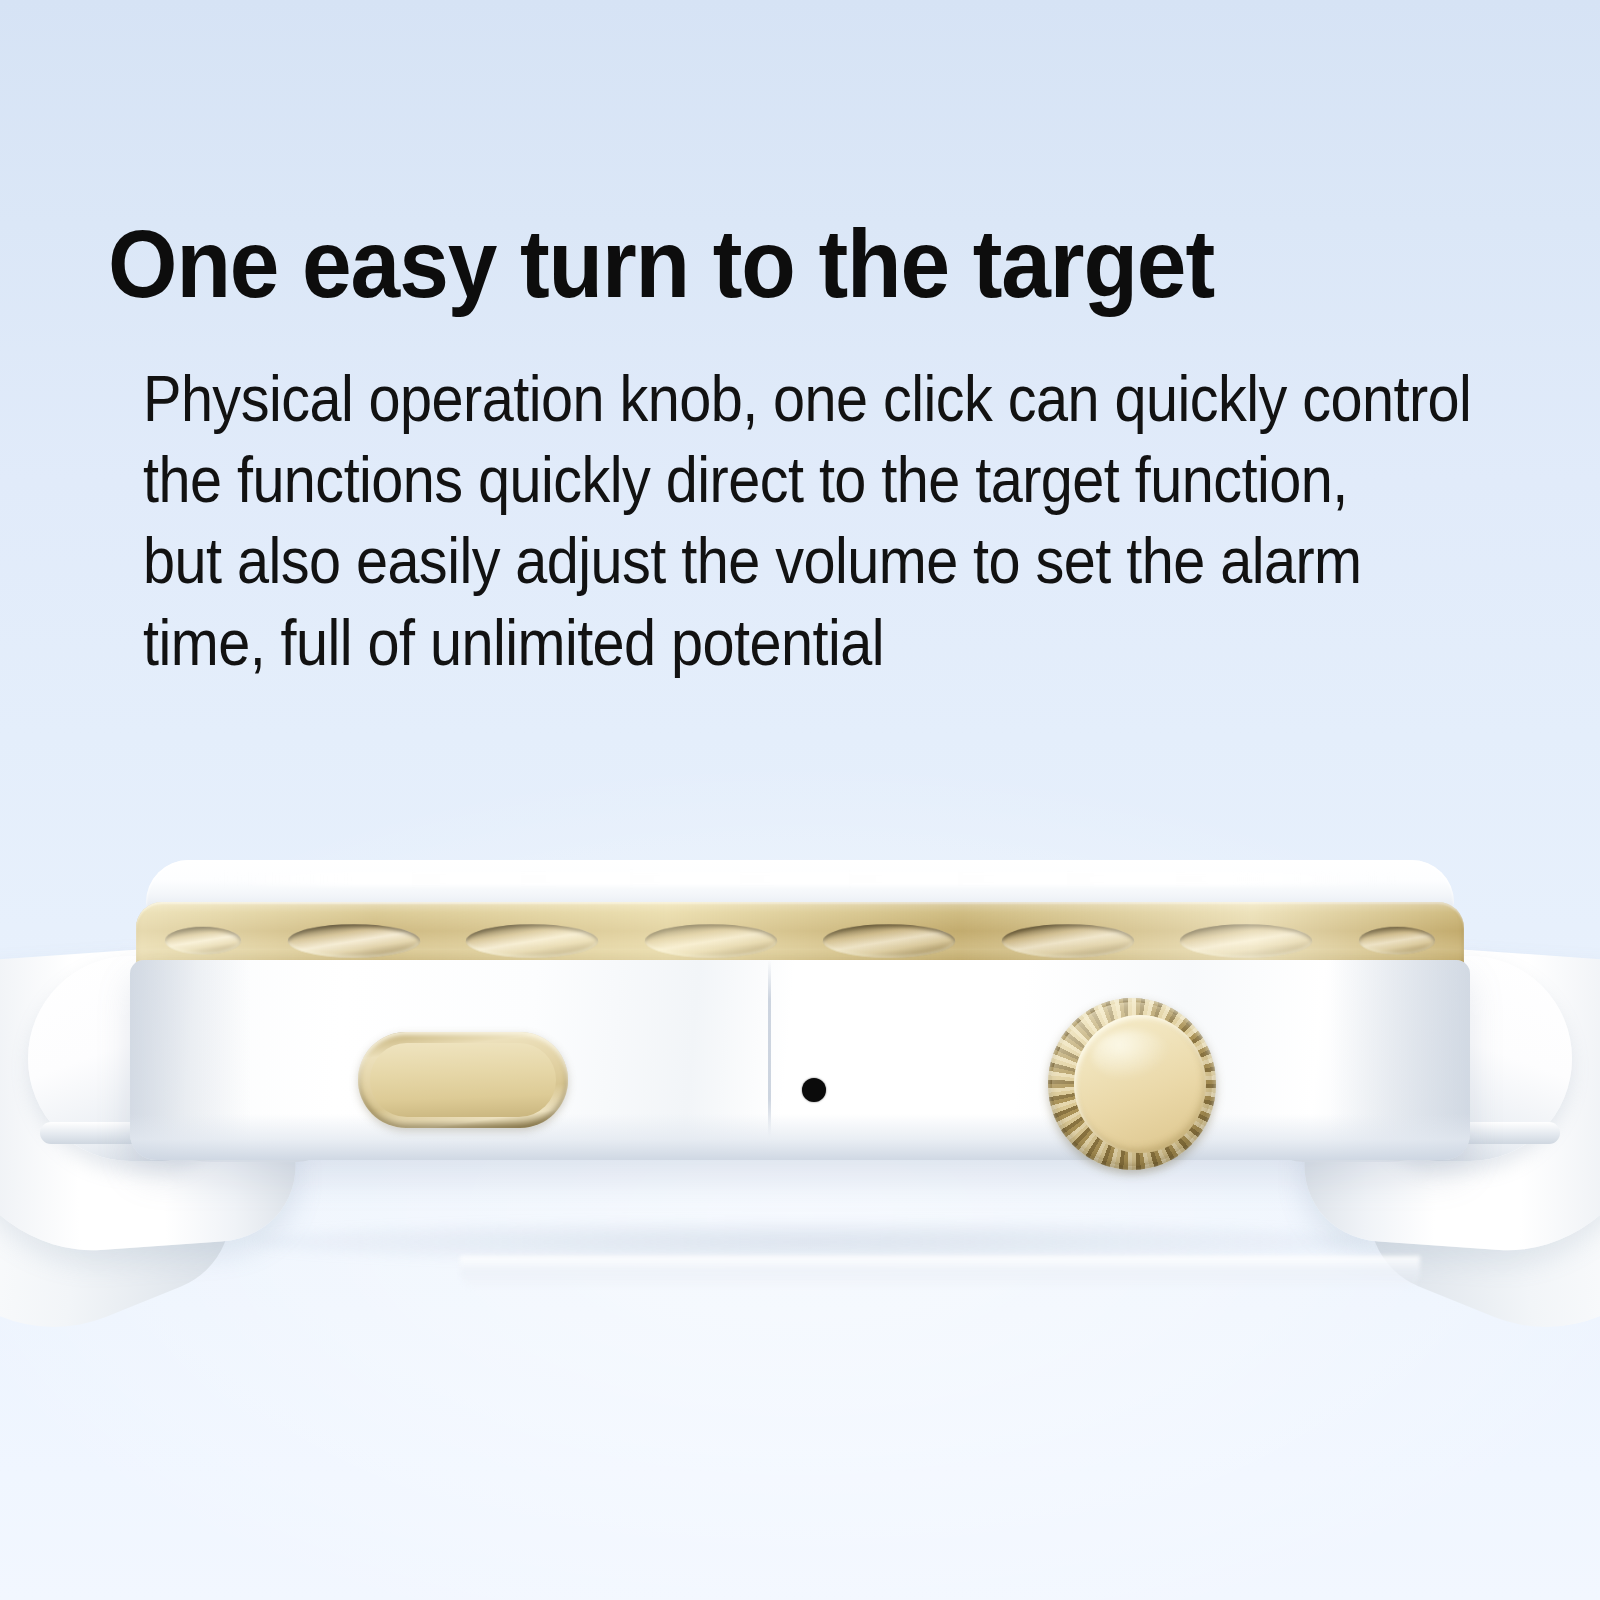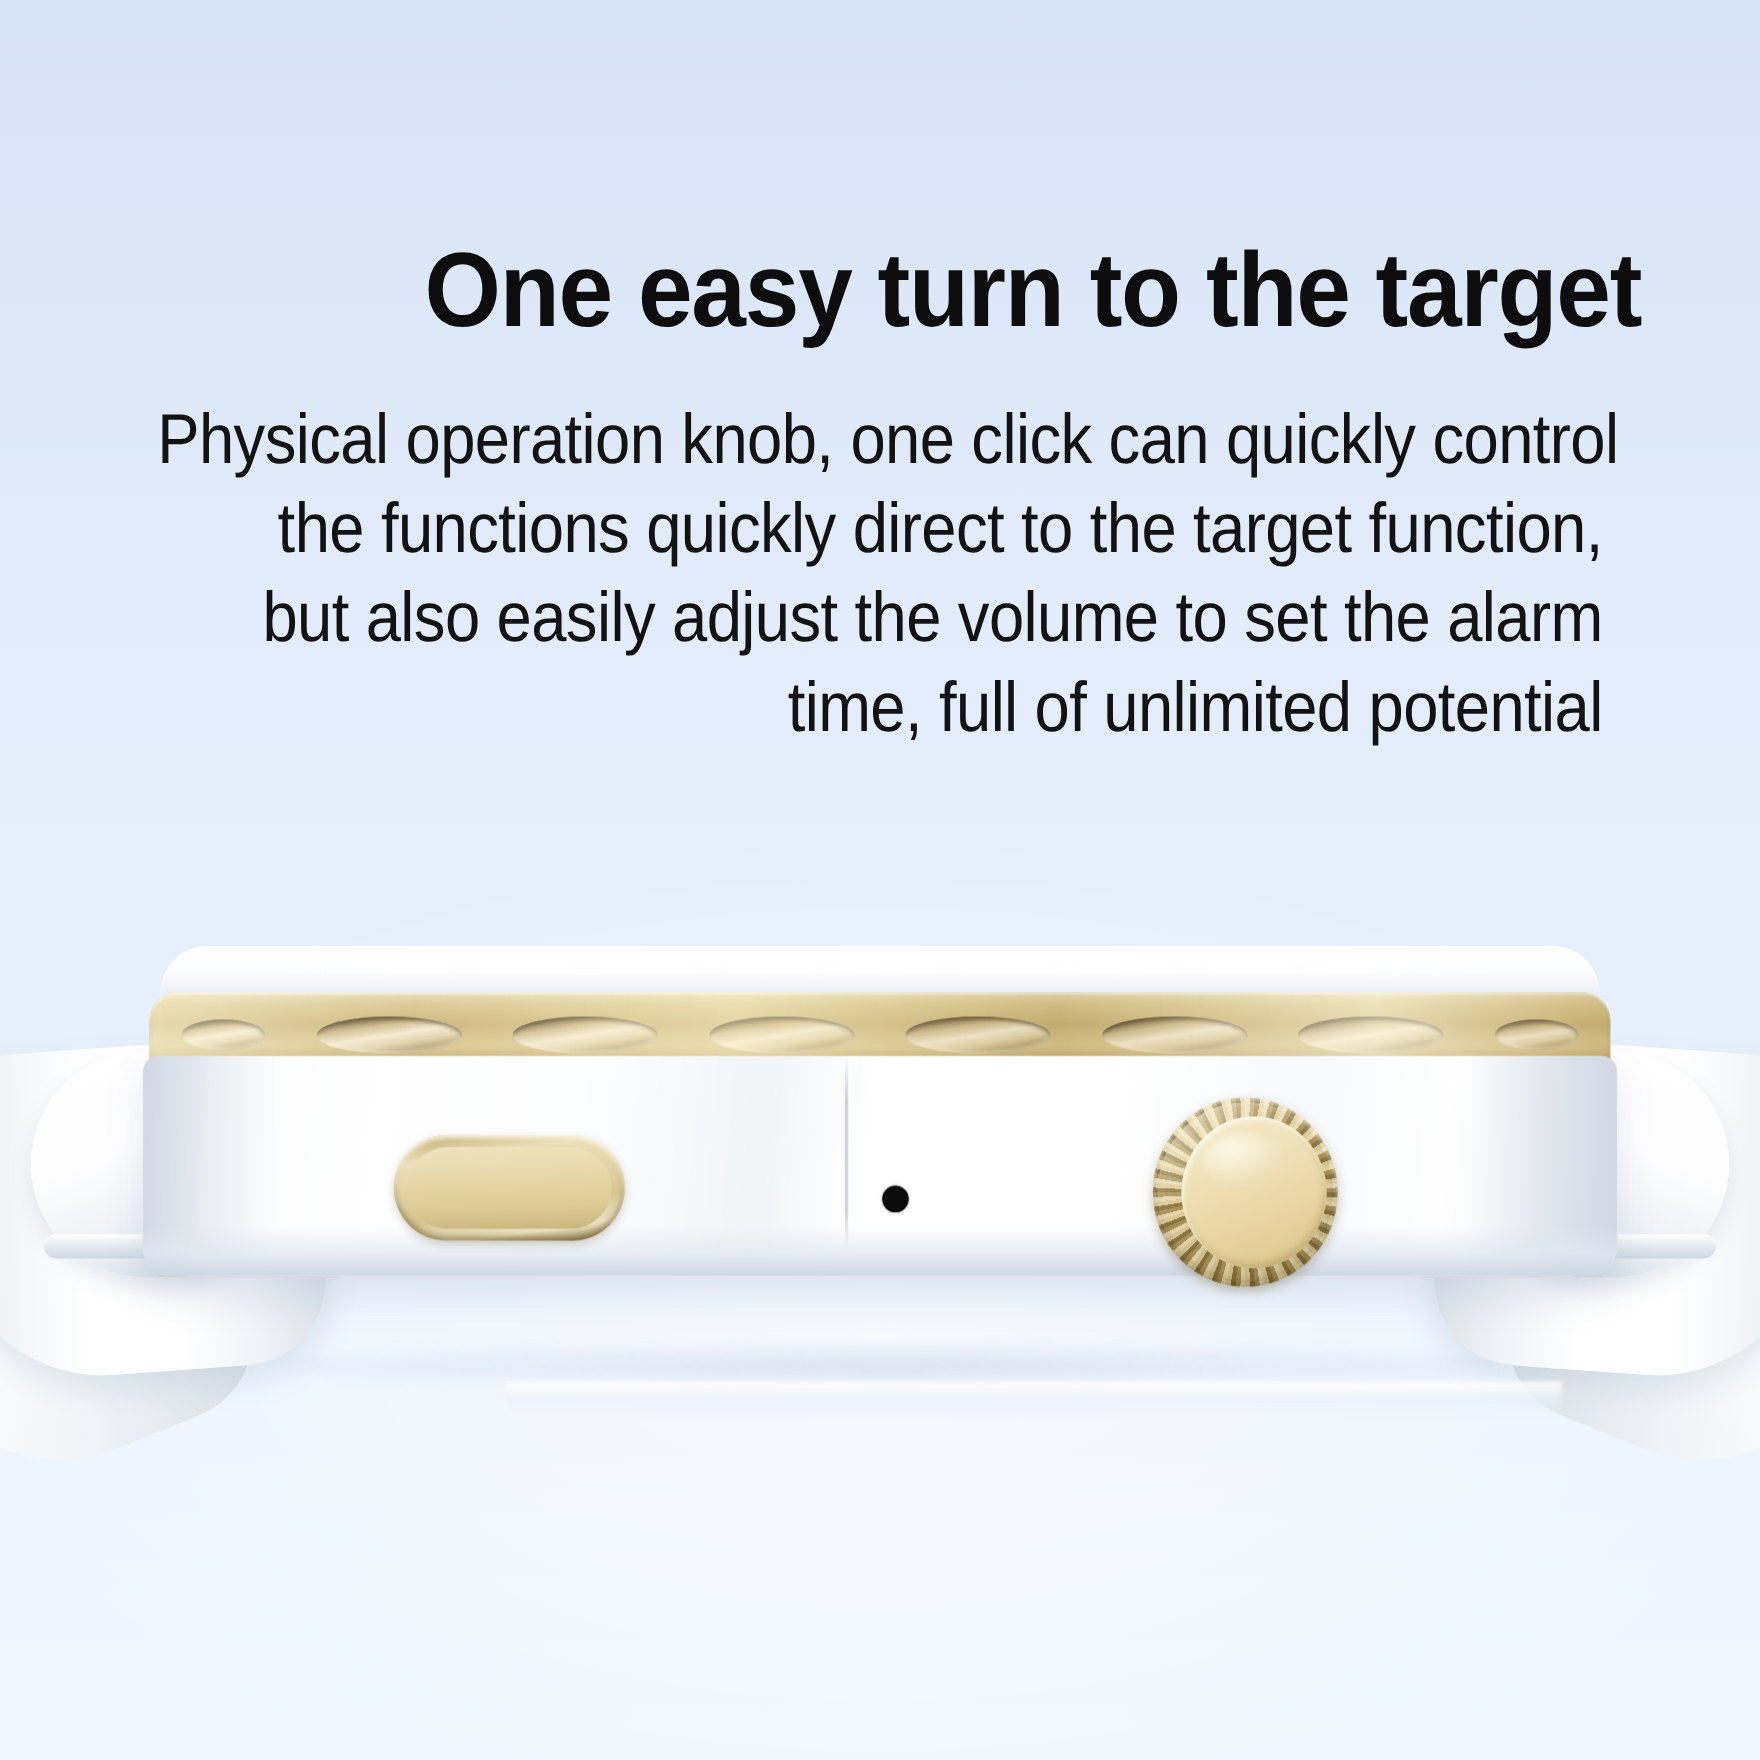--- a/index.html
+++ b/index.html
@@ -41,21 +41,21 @@
         rgba(255,255,255,0.0) 72%);
     pointer-events: none;
   }
 
   
   .text-block {
     position: absolute;
     left: 0;
     right: 0;
     top: 214px;
-    text-align: right;
+    text-align: left;
     padding: 0 56px;
     box-sizing: border-box;
   }
 
   .headline {
     margin: 0;
     font-family: "Liberation Sans Narrow", "Liberation Sans", sans-serif;
     font-weight: 700;
     font-size: 96px;
     line-height: 1.05;

